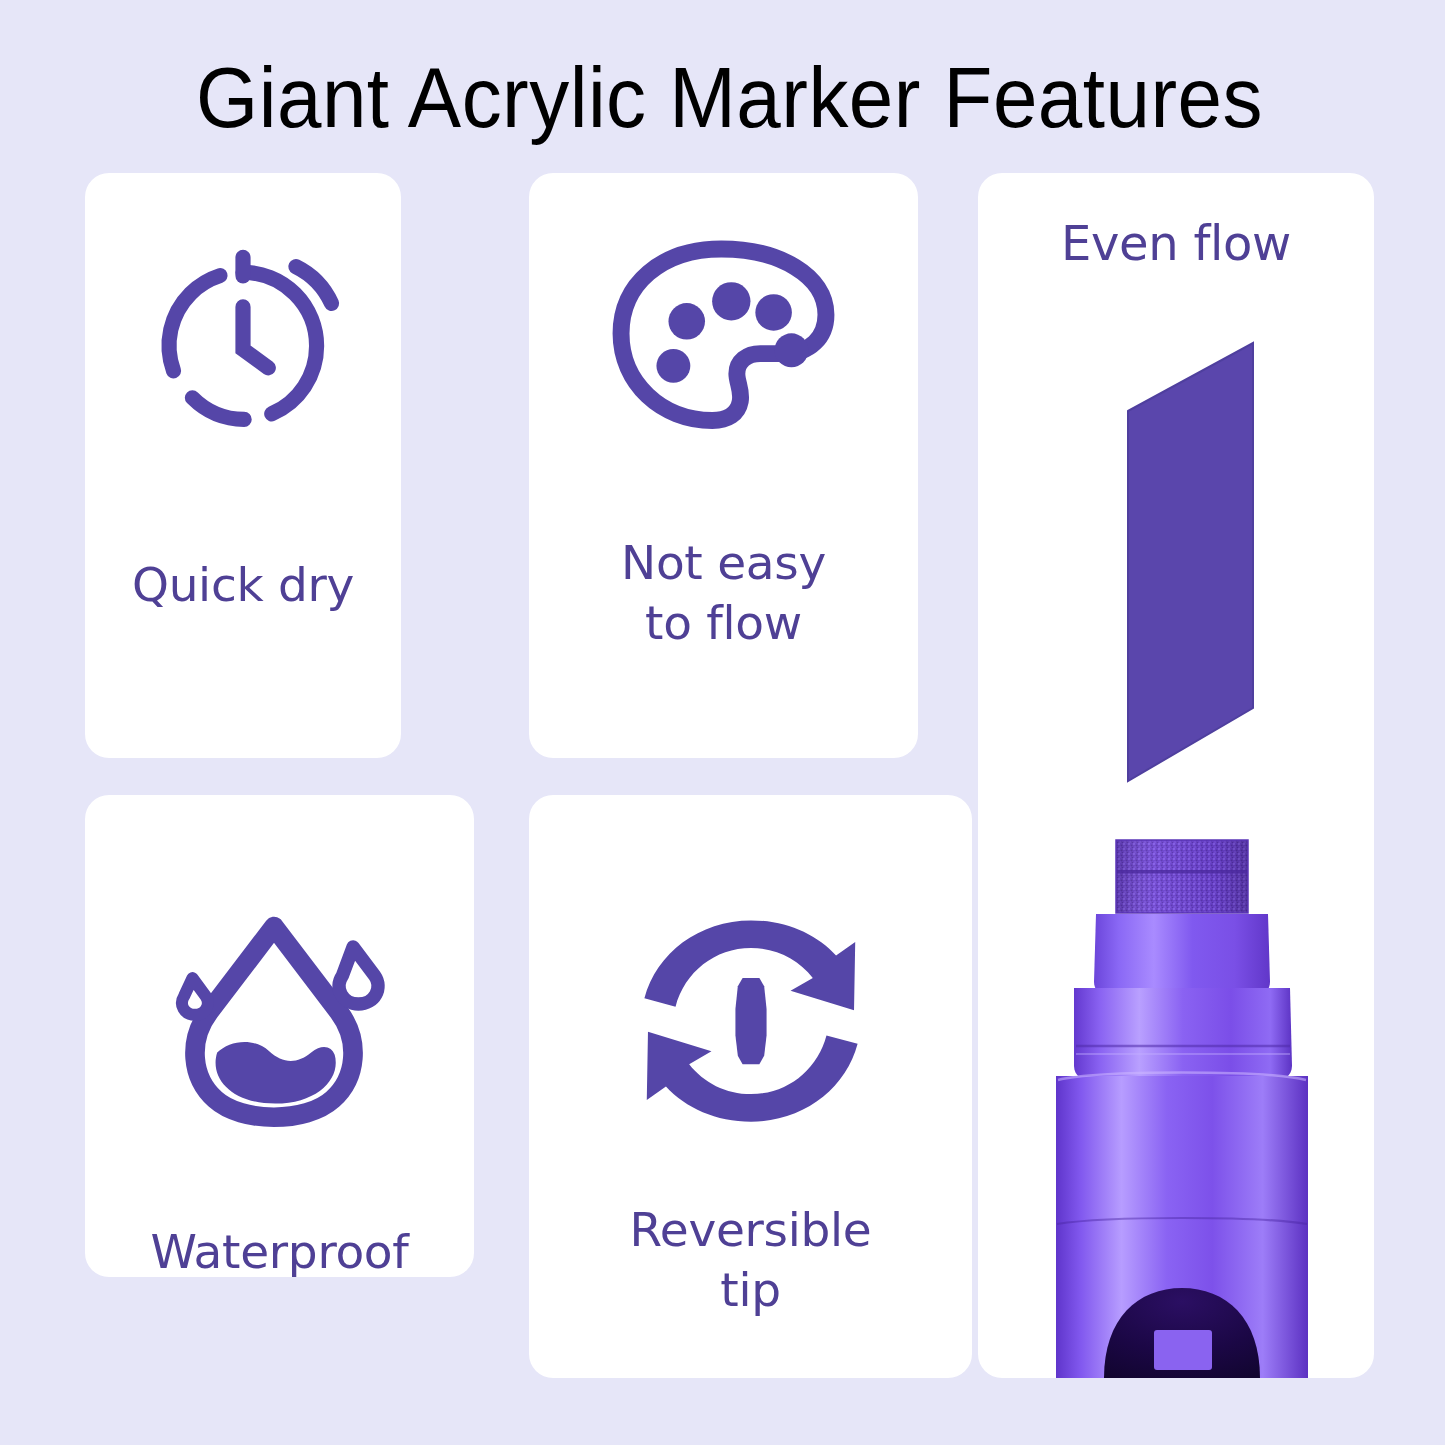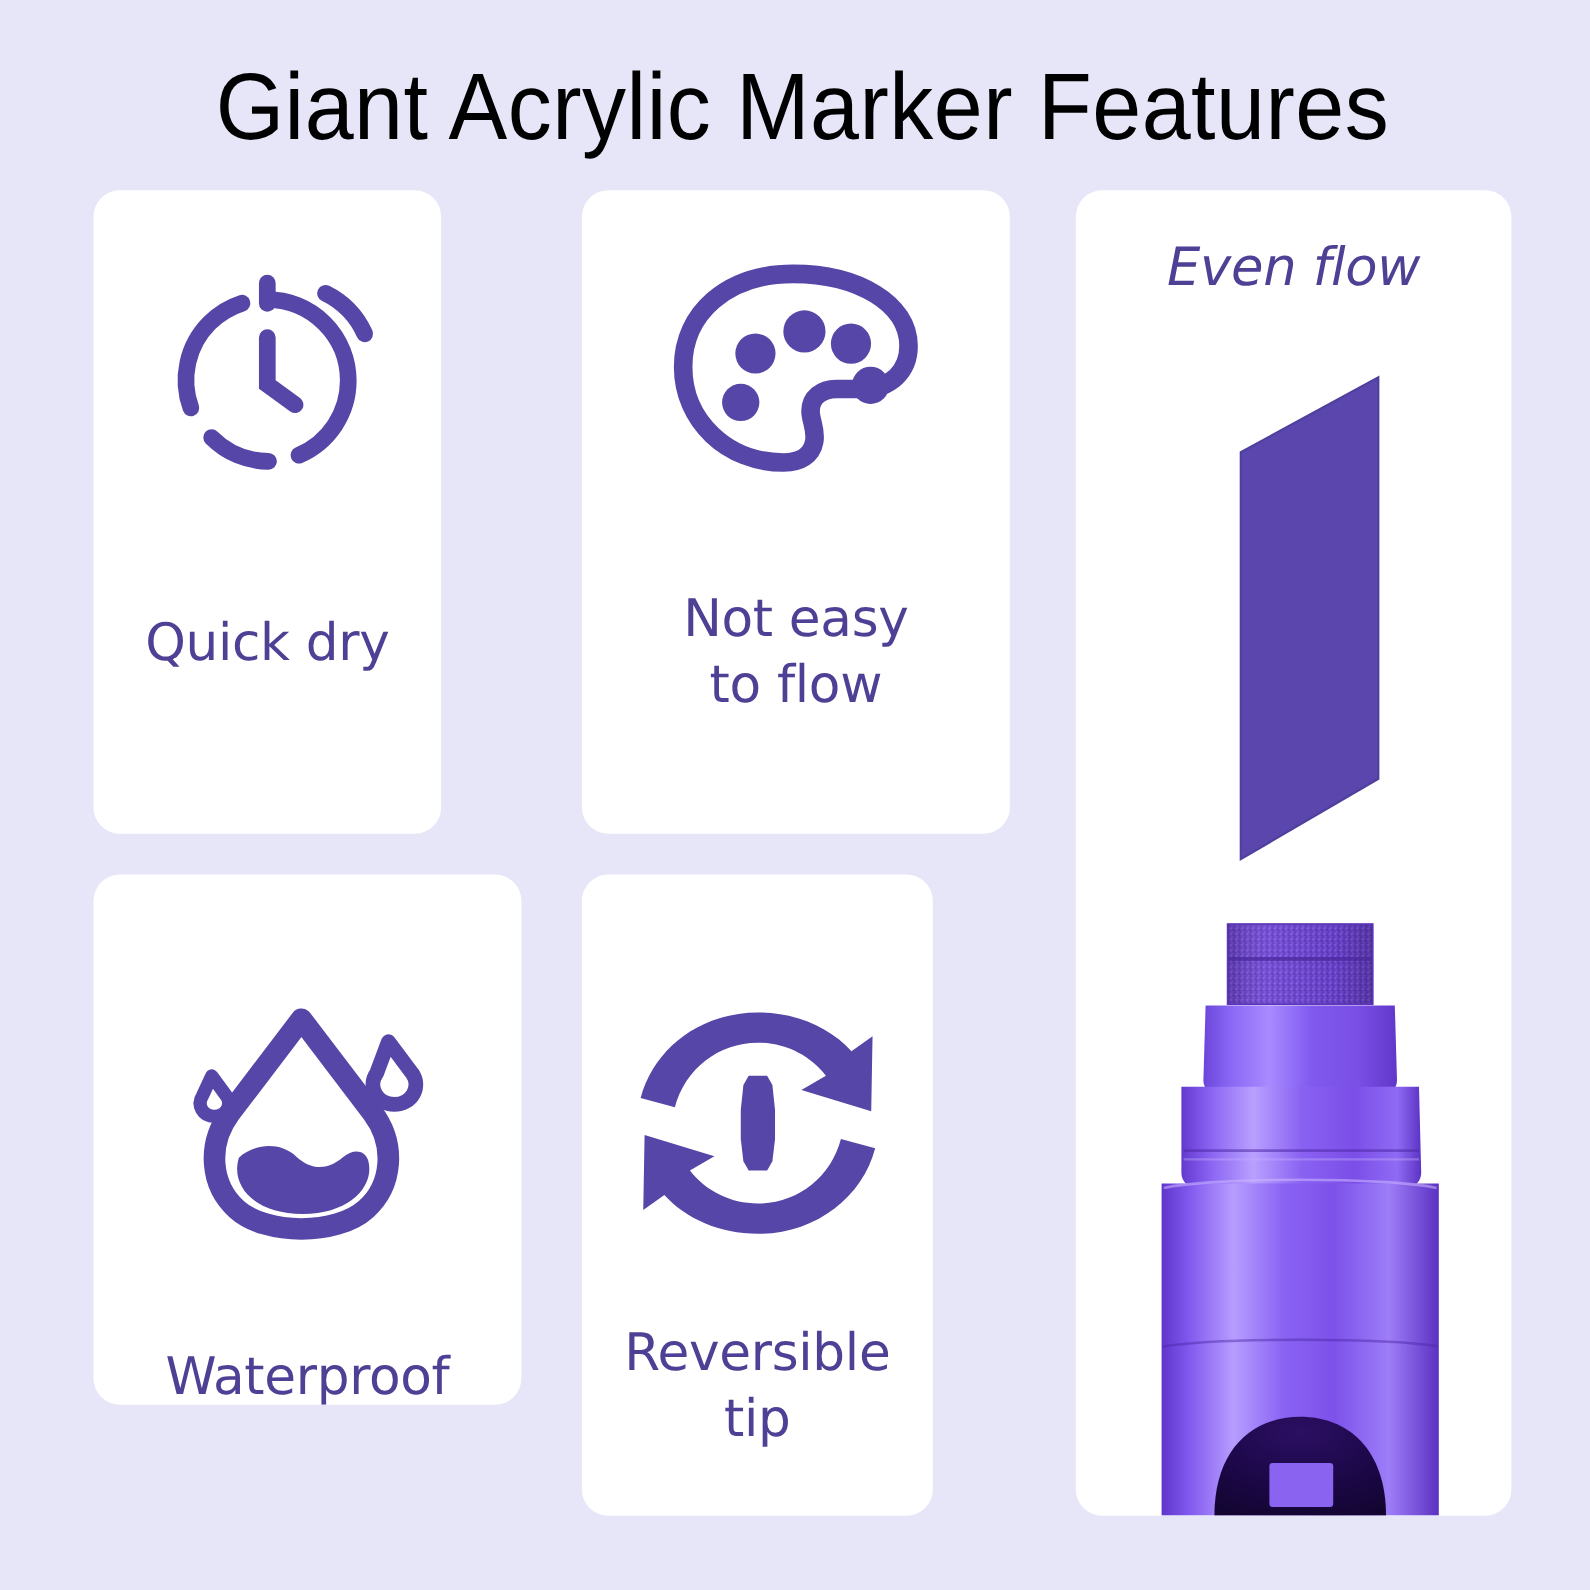--- a/index.html
+++ b/index.html
@@ -41,21 +41,21 @@
   
   .card {
     position: absolute;
     background: #ffffff;
     border-radius: 24px;
     overflow: hidden;
   }
   .card-1 { left: 78px;  top: 173px;  width: 316px; height: 585px; }
   .card-2 { left: 522px; top: 173px;  width: 389px; height: 585px; }
   .card-3 { left: 78px;  top: 795px;  width: 389px; height: 482px; }
-  .card-4 { left: 522px; top: 795px;  width: 319px; height: 583px; }
+  .card-4 { left: 522px; top: 795px;  width: 443px; height: 583px; }
   .card-5 { left: 971px; top: 173px;  width: 396px; height: 1205px; }
 
   
   .icon-holder {
     position: absolute;
     left: 0;
     width: 100%;
     display: flex;
     justify-content: center;
     align-items: center;
@@ -88,21 +88,20 @@
   .label-top {
     position: absolute;
     left: 0;
     top: 42px;
     width: 100%;
     text-align: center;
     color: #4f4095;
     font-family: "DejaVu Sans", sans-serif;
     font-size: 48px;
     letter-spacing: -0.3px;
-    font-style: italic;
   }
 
   
   .swatch {
     position: absolute;
     left: 0;
     top: 160px;
     width: 100%;
     height: 470px;
   }

